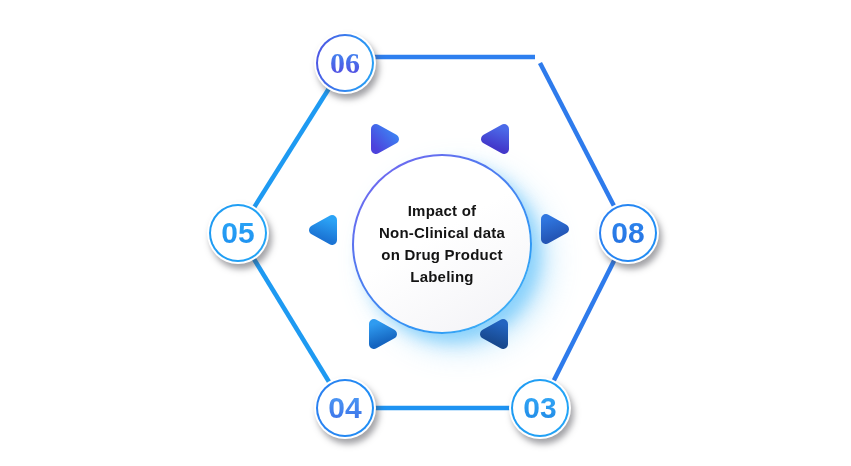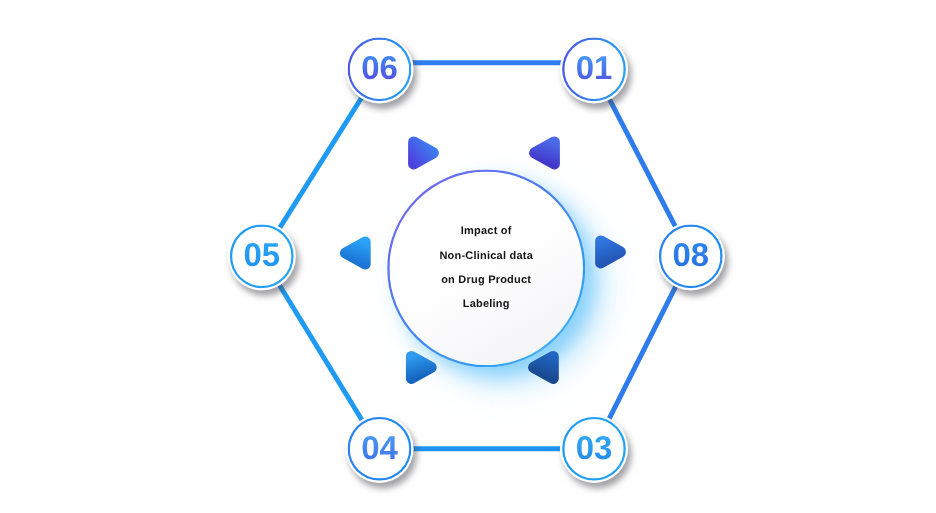--- a/index.html
+++ b/index.html
@@ -55,37 +55,37 @@
   .g03 { background-image: linear-gradient(180deg,#35AAF8,#1E88E5); text-decoration: underline; }
   .g04 { background-image: linear-gradient(180deg,#4E9CF5,#3B6FE8); }
   .g05 { background-image: linear-gradient(180deg,#2AA5F6,#1E90F0); text-align: right; }
   .g06 { background-image: linear-gradient(180deg,#3F8FF2,#5545E0); }
 
   .n01 { left: 509px; top: 32px; }
   .n02 { left: 597px; top: 202px; }
   .n03 { left: 509px; top: 377px; }
   .n04 { left: 314px; top: 377px; }
   .n05 { left: 207px; top: 202px; }
-  .n06 { left: 314px; top: 32px; }
+  .n06 { left: 314px; top: 32px; font-family: Liberation Serif, serif; }
 
   
   .center-circle {
     position: absolute;
     left: 352px; top: 154px;
     width: 176px; height: 176px;
     border-radius: 50%;
     border: 2px solid transparent;
     background: linear-gradient(150deg,#ffffff 45%,#f2f2f6) padding-box,
                 linear-gradient(140deg,#7B61F0,#4D7BF0 40%,#2E9BF5 75%,#56C8F8) border-box;
     box-shadow: 10px 10px 16px -2px rgba(126,205,250,0.85),
                 18px 16px 30px rgba(140,210,250,0.45);
     display: flex; align-items: center; justify-content: center;
   }
   .center-title {
-    font-size: 10px;
+    font-size: 15px;
     font-weight: bold;
     line-height: 22px;
     letter-spacing: 0.2px;
     color: #141414;
     text-align: center;
     white-space: pre-line;
   }
 
   
   .arrow { position: absolute; }
@@ -165,23 +165,20 @@
   <svg class="arrow flip" style="left:477px; top:316px;" width="34" height="36" viewBox="0 0 34 36">
     <defs>
         <linearGradient id="gF" x1="0" y1="0" x2="0.3" y2="1">
       <stop offset="0" stop-color="#2264C0"></stop>
           <stop offset="1" stop-color="#18498F"></stop>
     </linearGradient>
       </defs>
     <path d="M8 8 L26 18 L8 28 Z" fill="url(#gF)" stroke="url(#gF)" stroke-width="10" stroke-linejoin="round"></path>
   </svg>
 
-  <div class="node n01 ring-indigo">
-    <span class="num g01">01</span>
-  </div>
   <div class="node n02 ring-blue">
     <span class="num g02">08</span>
   </div>
   <div class="node n03 ring-azure">
     <span class="num g03">03</span>
   </div>
   <div class="node n04 ring-blue">
     <span class="num g04">04</span>
   </div>
   <div class="node n05 ring-azure">

